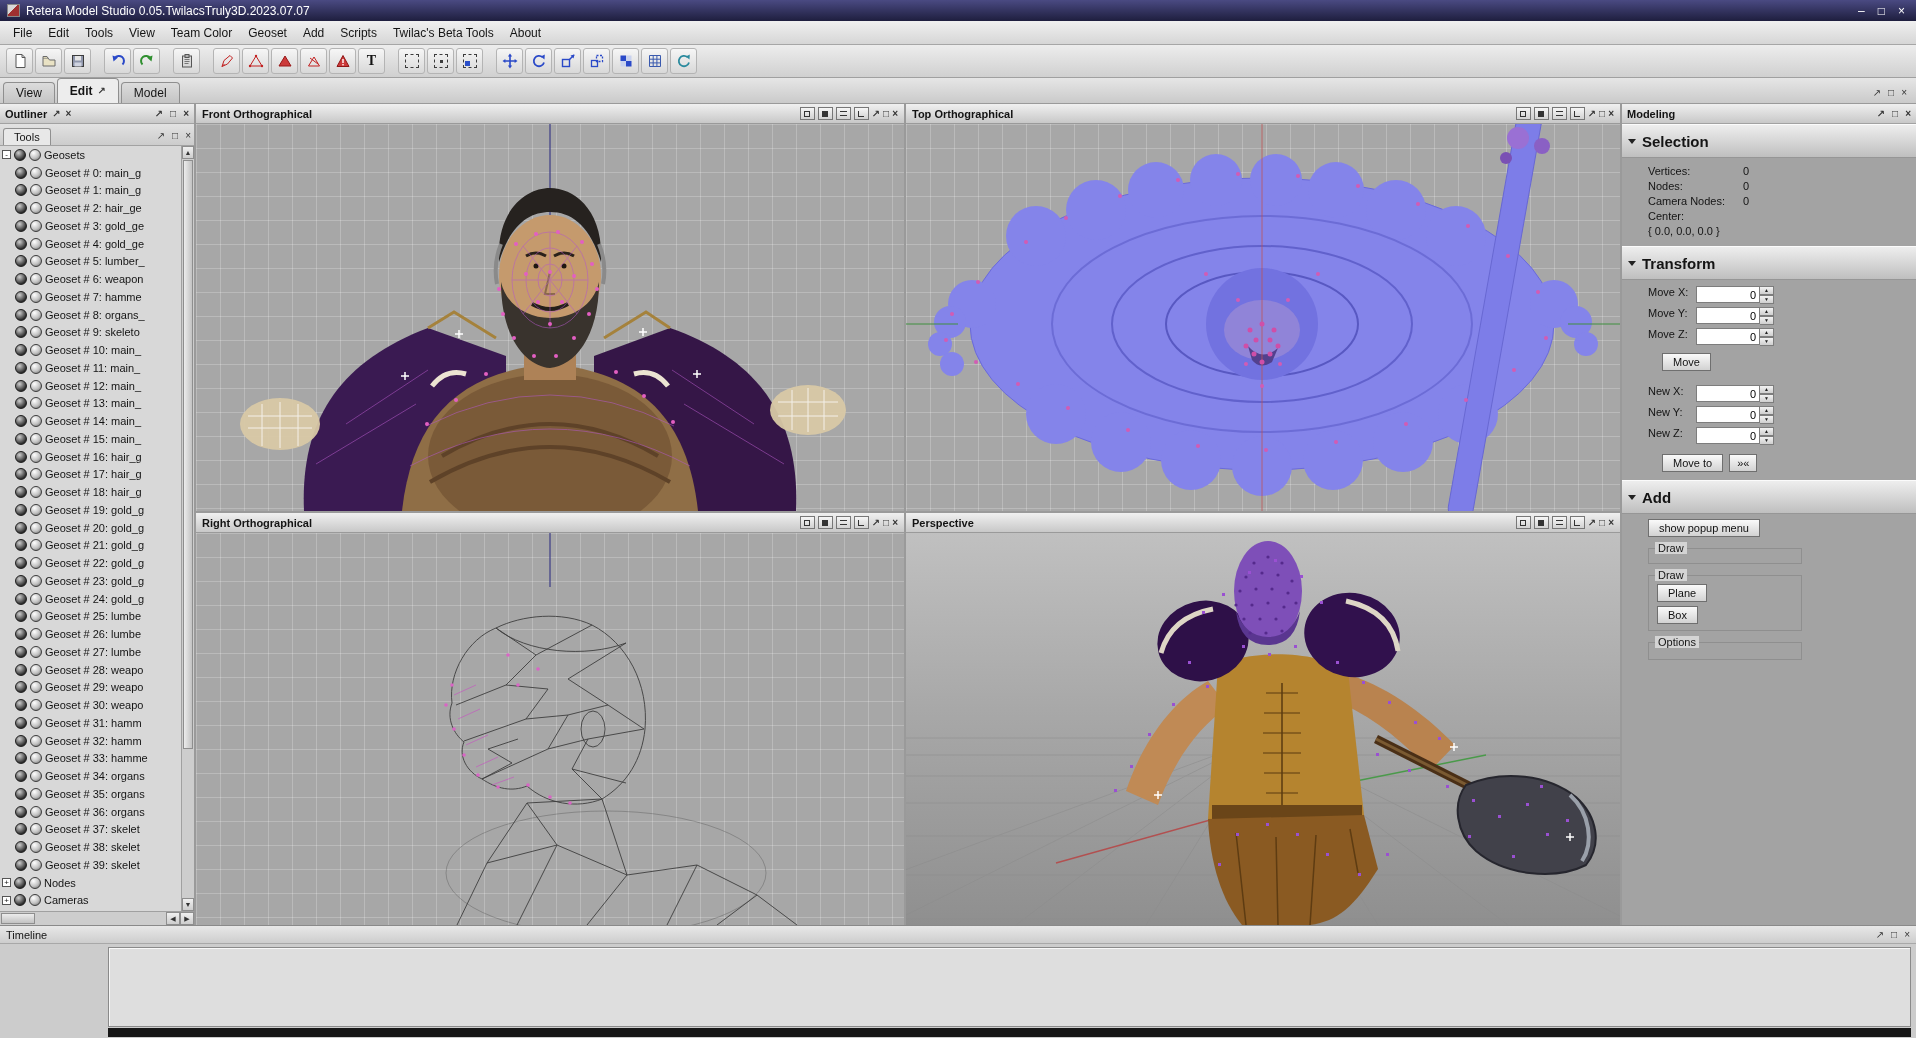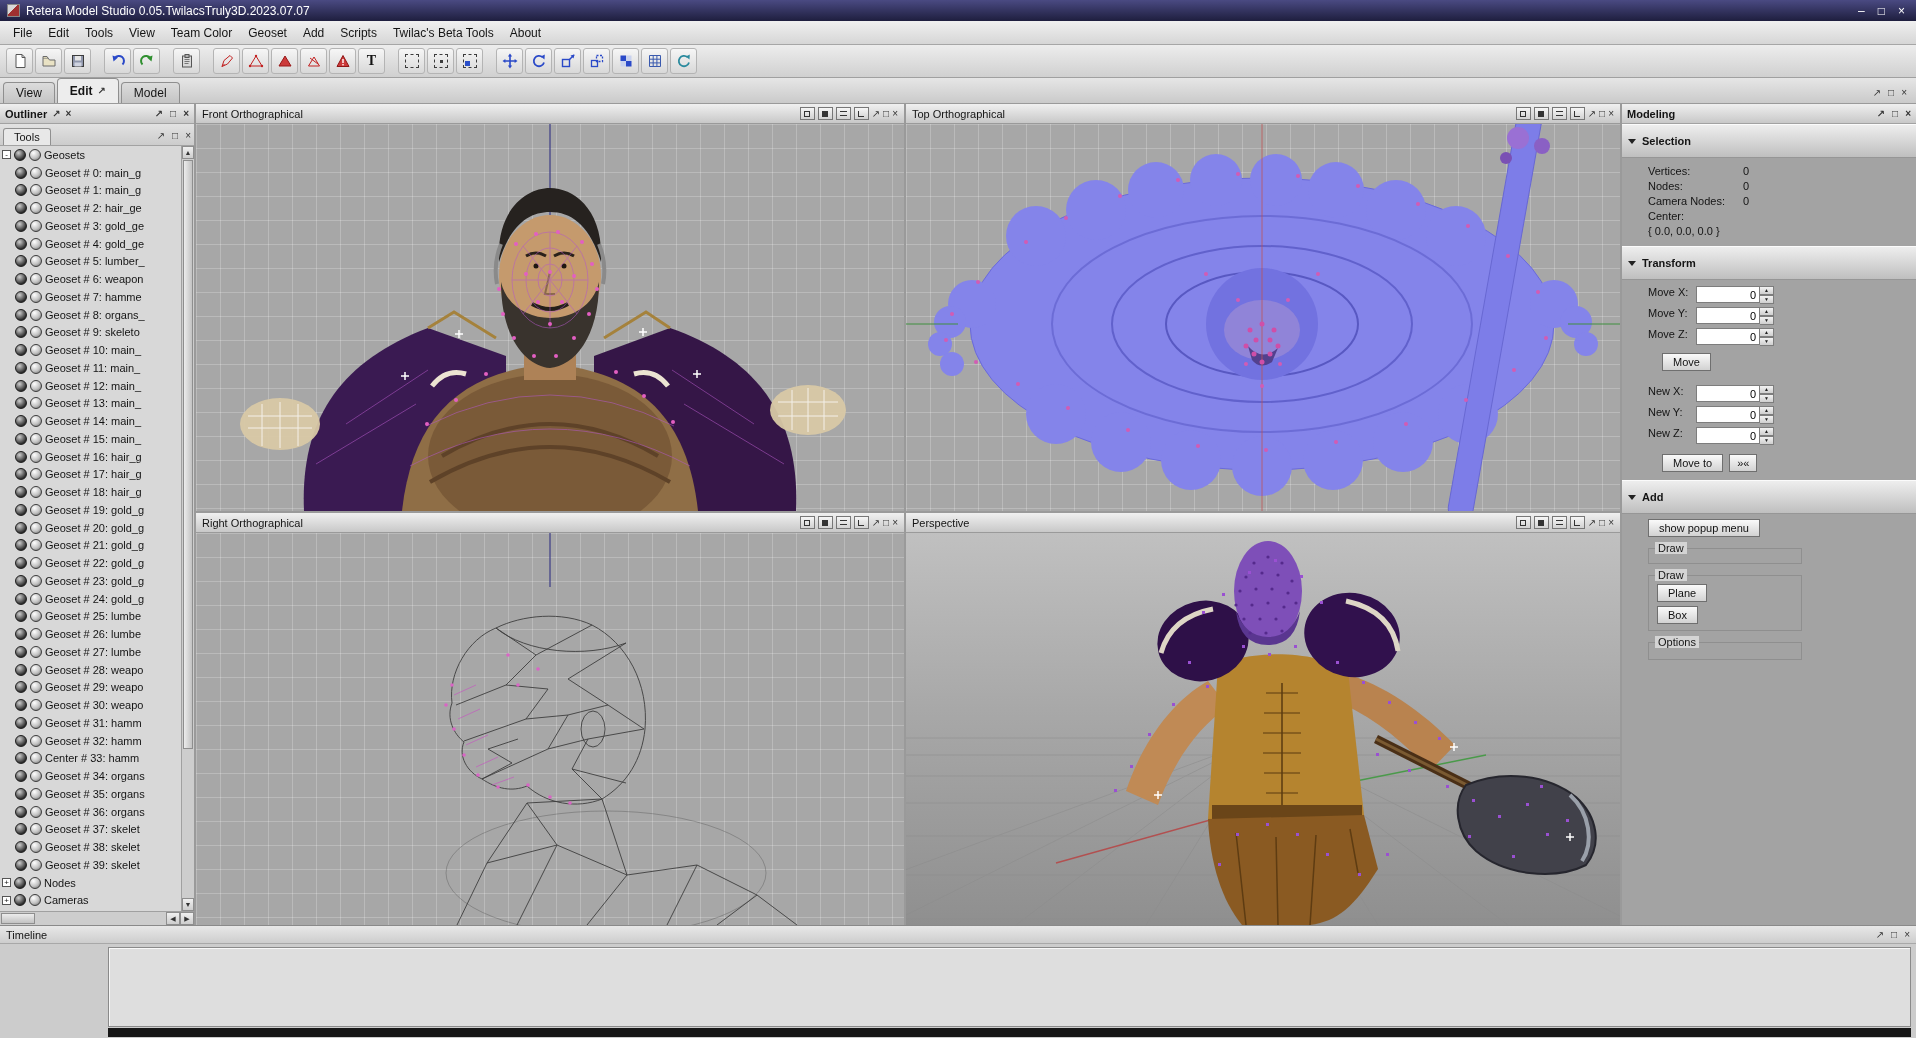--- a/index.html
+++ b/index.html
@@ -46,35 +46,35 @@
 .vscroll{position:absolute;top:0;right:0;bottom:0;width:13px;background:#cdcdcd;border-left:1px solid #a0a0a0;display:flex;flex-direction:column}
 .sbtn{flex:none;height:13px;border:1px solid #8e8e8e;background:linear-gradient(#f0f0f0,#cdcdcd);font-size:7px;display:flex;align-items:center;justify-content:center;color:#333}
 .vthumb{flex:none;margin:1px;height:77%;border:1px solid #8e8e8e;background:linear-gradient(90deg,#ececec,#c2c2c2)}
 .hscroll{flex:none;height:14px;display:flex;background:#cdcdcd;border-top:1px solid #a0a0a0}
 .hthumb{flex:none;width:34px;margin:1px;border:1px solid #8e8e8e;background:linear-gradient(#ececec,#c2c2c2)}
 .hspacer{flex:1}
 .hbtn{flex:none;width:14px;border:1px solid #8e8e8e;background:linear-gradient(#f0f0f0,#cdcdcd);font-size:7px;display:flex;align-items:center;justify-content:center;color:#333}
 
 .vp-area{flex:1;display:grid;grid-template-columns:708px 1fr;grid-template-rows:407px 1fr;gap:2px;background:#9a9a9a;min-width:0}
 .viewport{display:flex;flex-direction:column;background:#a7a7a7;min-width:0;min-height:0}
-.vp-header{flex:none;height:20px;display:flex;align-items:center;gap:4px;padding:0 6px;background:linear-gradient(#f0f0f0,#c8c8c8);border-bottom:1px solid #9a9a9a;font-size:11px;font-weight:normal}
+.vp-header{flex:none;height:20px;display:flex;align-items:center;gap:4px;padding:0 6px;background:linear-gradient(#f0f0f0,#c8c8c8);border-bottom:1px solid #9a9a9a;font-size:11px;font-weight:bold}
 .vp-buttons{margin-left:auto;display:flex;gap:3px;align-items:center}
 .mini{width:15px;height:13px;border:1px solid #777;background:linear-gradient(#f6f6f6,#d2d2d2);display:flex;align-items:center;justify-content:center}
 .i-sq{display:block;width:6px;height:6px;border:1px solid #333}
 .i-fsq{display:block;width:6px;height:6px;background:#333}
 .i-ln{display:block;width:7px;height:5px;border-top:1px solid #333;border-bottom:1px solid #333}
 .i-lsh{display:block;width:6px;height:6px;border-left:1px solid #333;border-bottom:1px solid #333}
 .vp-canvas{flex:1;position:relative;overflow:hidden}
 .ortho-grid{background-color:#a7a7a7;background-image:repeating-linear-gradient(to right,rgba(255,255,255,.22) 0 1px,transparent 1px 24px),repeating-linear-gradient(to bottom,rgba(255,255,255,.22) 0 1px,transparent 1px 24px)}
 .persp-bg{background:linear-gradient(#c0c0c0 0%,#a8a8a8 45%,#8f8f8f 100%)}
 .vp-canvas svg{position:absolute;inset:0;width:100%;height:100%}
 
 .modeling{flex:none;width:296px;border-left:2px solid #9a9a9a;display:flex;flex-direction:column;background:#a3a3a3}
 .mod-body{flex:1;overflow:hidden}
-.secbar{height:17px;display:flex;align-items:center;gap:6px;padding:16px 6px;background:linear-gradient(#eeeeee,#bfbfbf);border-top:1px solid #fbfbfb;border-bottom:1px solid #969696;font-size:11px;font-weight:bold}
+.secbar{height:17px;display:flex;align-items:center;gap:6px;padding:16px 6px;background:linear-gradient(#eeeeee,#bfbfbf);border-top:1px solid #fbfbfb;border-bottom:1px solid #969696;font-size:15px;font-weight:bold}
 .tri{width:0;height:0;border-left:4px solid transparent;border-right:4px solid transparent;border-top:5px solid #222}
 .sec-content{padding:5px 26px 8px}
 .kv{display:flex;height:15px;align-items:center;font-size:11px}
 .kv .k{width:95px}
 .frow{display:flex;height:20px;font-size:11px;margin:1px 0}
 .flabel{width:48px}
 .spin{display:flex;height:17px}
 .spin input{width:64px;height:17px;border:1px solid #7d7d7d;background:#fff;font:11px "Liberation Sans",sans-serif;text-align:right;padding:0 3px}
 .arrows{display:flex;flex-direction:column;width:14px}
 .sa{flex:1;border:1px solid #7d7d7d;border-left:none;background:linear-gradient(#f2f2f2,#cfcfcf);font-size:5px;line-height:7px;text-align:center;color:#222}
@@ -502,21 +502,21 @@
             <div class="trow child">
 
             <span class="ball b1"></span>
             <span class="ball b2"></span>
             <span>Geoset # 32: hamm</span>
           </div>
             <div class="trow child">
 
             <span class="ball b1"></span>
             <span class="ball b2"></span>
-            <span>Center # 33: hamm</span>
+            <span>Geoset # 33: hamme</span>
           </div>
             <div class="trow child">
 
             <span class="ball b1"></span>
             <span class="ball b2"></span>
             <span>Geoset # 34: organs</span>
           </div>
             <div class="trow child">
 
             <span class="ball b1"></span>

